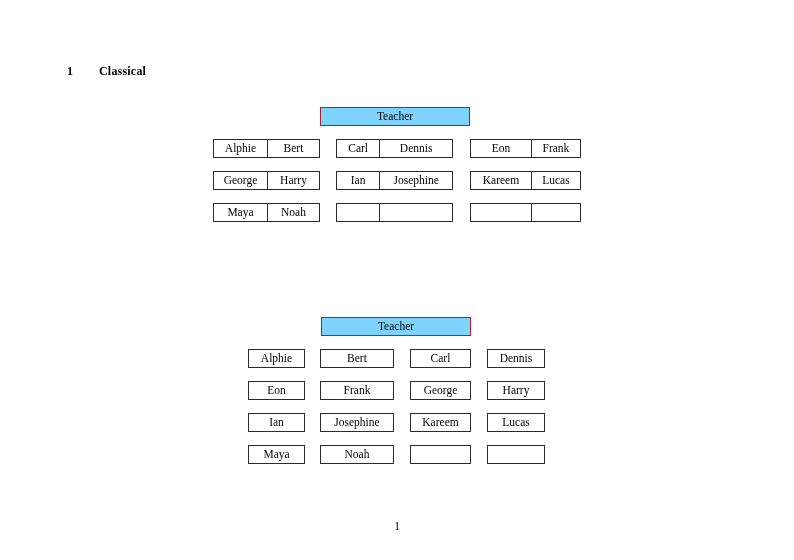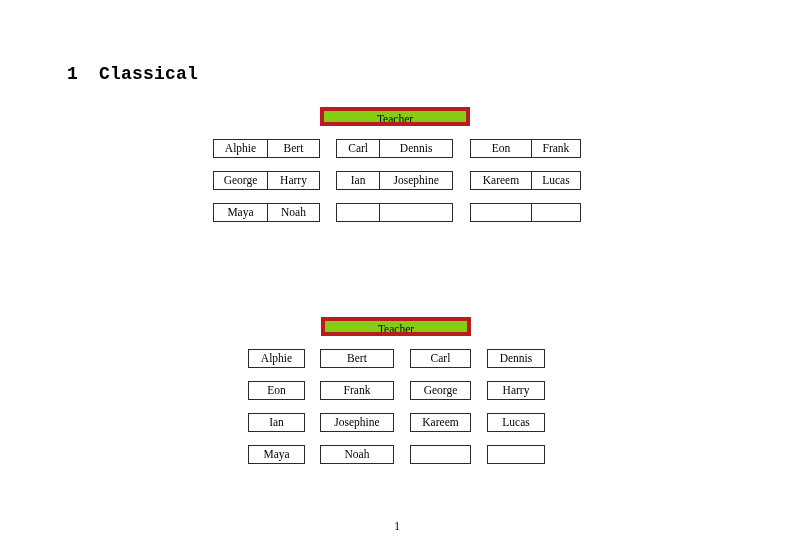--- a/index.html
+++ b/index.html
@@ -17,41 +17,40 @@
   }
   .page {
     position: absolute;
     inset: 0;
   }
 
   
   .section-heading {
     position: absolute;
     font-weight: bold;
-    font-size: 18px;
+    font-size: 12px;
     letter-spacing: 0.2px;
     white-space: nowrap;
-    font-family: Liberation Mono, monospace;
   }
   .section-heading .sec-num {
     display: inline-block;
     width: 32px;
   }
   .section-heading .sec-title {
     display: inline-block;
   }
   #heading-classical { left: 67px; top: 64px; }
   #heading-distributed { left: 67px; top: 275px; }
 
   
   .box {
     position: absolute;
     box-sizing: border-box;
-    border: 4px solid #b91c1c;
-    background: #84cc16;
+    border: 1px solid #b91c1c;
+    background: #7dd3fc;
     font-size: 11.5px;
     line-height: 16px;
     text-align: center;
     white-space: nowrap;
     overflow: hidden;
   }
   .teacher-box {
     height: 19px;
     line-height: 17px;
   }

